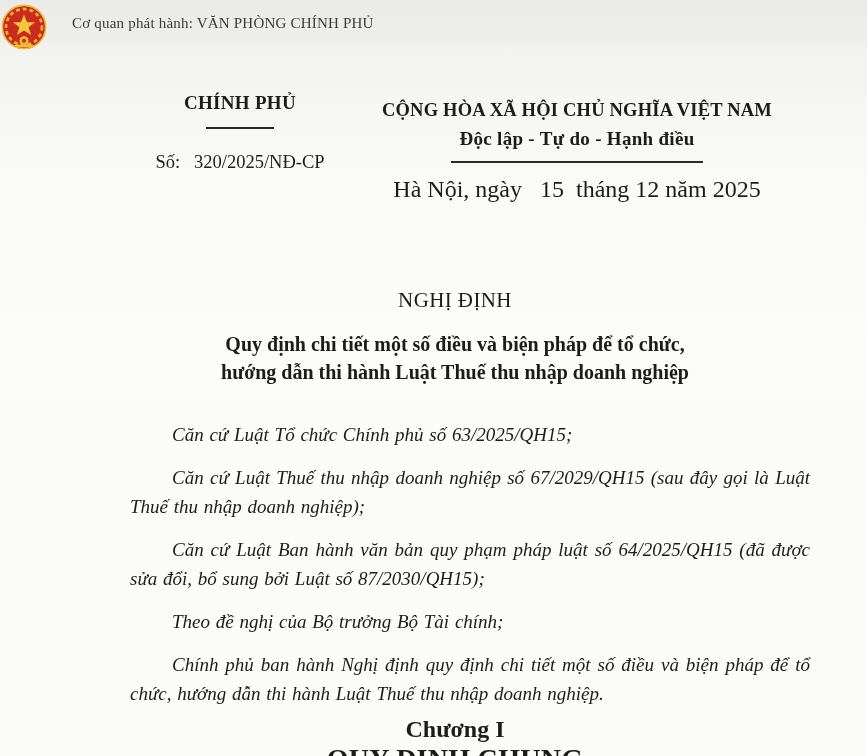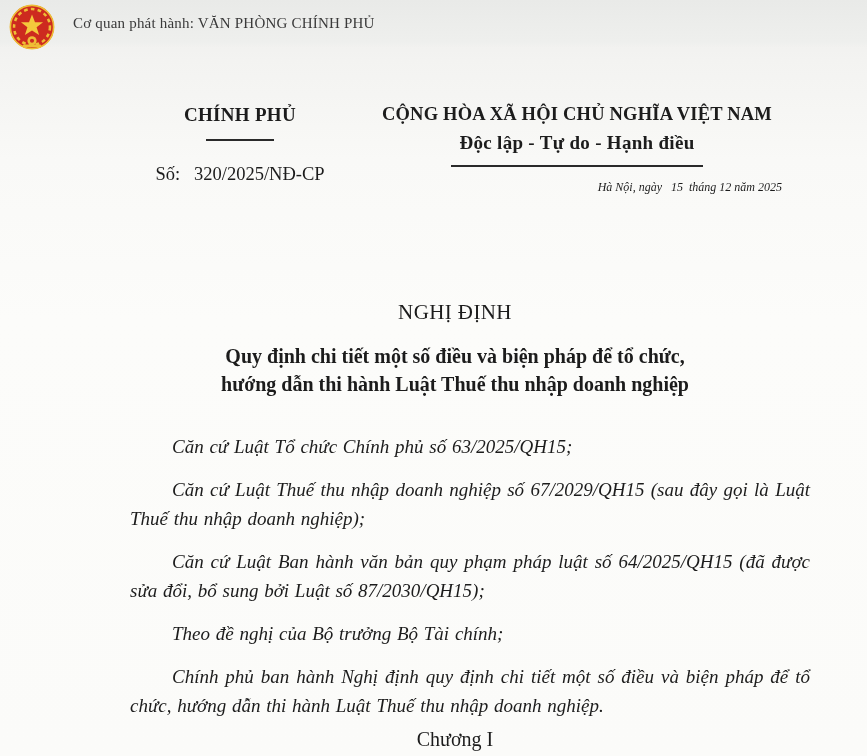--- a/index.html
+++ b/index.html
@@ -17,47 +17,47 @@
       radial-gradient(140% 60px at 0% 0%, rgba(150,152,150,0.22), rgba(150,152,150,0) 70%),
       linear-gradient(180deg, #ededeb 0px, #f3f3f1 60px, #f9f9f7 160px, #fcfcfa 320px, #fbfbf9 100%);
     overflow: hidden;
   }
 
   
   .topbar {
     height: 48px;
     display: flex;
     align-items: center;
-    gap: 18px;
-    padding-left: 9px;
+    gap: 25px;
+    padding-left: 1px;
     background: linear-gradient(180deg, #e9eae8 0%, #eeefed 85%, rgba(238,239,237,0) 100%);
   }
   .emblem { width: 46px; height: 46px; flex: 0 0 auto; margin-top: 6px; }
   .topbar-label { font-size: 15px; color: #3a3a3a; letter-spacing: 0.2px; padding-bottom: 2px; }
 
   
-  .header { position: relative; margin-top: 56px; height: 152px; }
+  .header { position: relative; margin-top: 44px; height: 152px; }
   .header-left {
     position: absolute; left: 110px; top: 0; width: 260px; text-align: center;
   }
   .org-name { font-size: 19px; font-weight: bold; letter-spacing: 0.3px; }
   .divider-left {
     width: 68px; height: 2px; background: #2a2a2a; margin: 13px auto 0 auto;
   }
   .doc-number { margin-top: 23px; font-size: 18.5px; white-space: pre-wrap; }
 
   .header-right {
-    position: absolute; left: 372px; top: 0; width: 410px; text-align: center;
+    position: absolute; left: 372px; top: 8px; width: 410px; text-align: center;
   }
   .country { font-size: 18.5px; font-weight: bold; letter-spacing: 0.2px; }
   .motto { font-size: 19px; font-weight: bold; margin-top: 7px; letter-spacing: 0.3px; }
   .divider-right {
     width: 252px; height: 1.6px; background: #2a2a2a; margin: 11px auto 0 auto;
   }
-  .place-date { margin-top: 13px; font-size: 12px; font-style: italic; white-space: pre-wrap; text-align: right; }
+  .place-date { margin-top: 13px; font-size: 24px; white-space: pre-wrap; }
 
   
   .doc-title { margin-top: 44px; text-align: center; width: 720px; margin-left: 95px; }
   .doc-type { font-size: 21px; font-weight: normal; letter-spacing: 0.4px; }
   .doc-subject { font-size: 20px; font-weight: bold; line-height: 28px; margin-top: 17px; }
 
   
   .preamble { margin: 34px 57px 8px 130px; font-family: Liberation Serif, serif; }
   .preamble p {
     font-size: 19px;
@@ -65,21 +65,21 @@
     line-height: 29px;
     text-align: justify;
     text-indent: 42px;
     margin-bottom: 14px;
     word-spacing: 1px;
   }
   .preamble p:last-child { margin-bottom: 0; }
 
   
   .chapter { margin-top: 5px; text-align: center; width: 720px; margin-left: 95px; }
-  .chapter-number { font-size: 20px; font-weight: normal; }
+  .chapter-number { font-size: 24px; font-weight: bold; }
   .chapter-name { font-size: 28px; font-weight: bold; letter-spacing: 0.3px; }
 </style>
 </head>
 <body>
 
 <div class="page">
 
   <div class="topbar">
     <svg class="emblem" viewBox="0 0 100 100">
       <circle cx="50" cy="50" r="48" fill="#cd2a1f"></circle>

